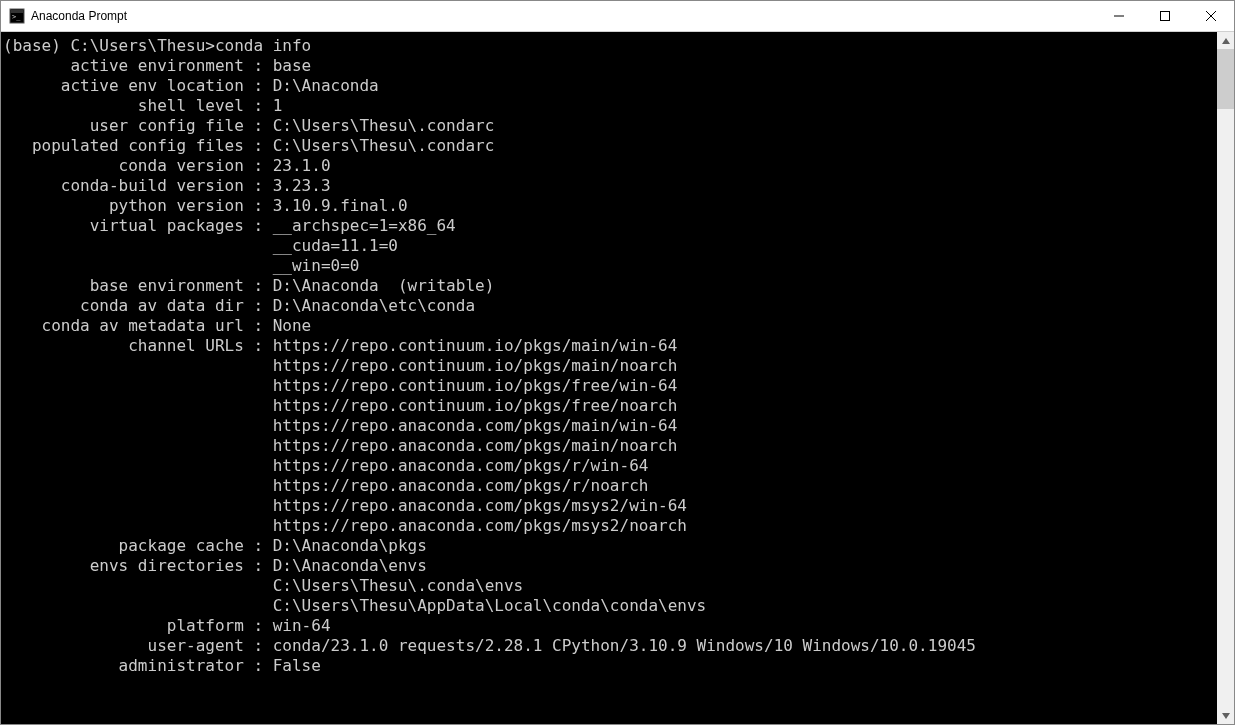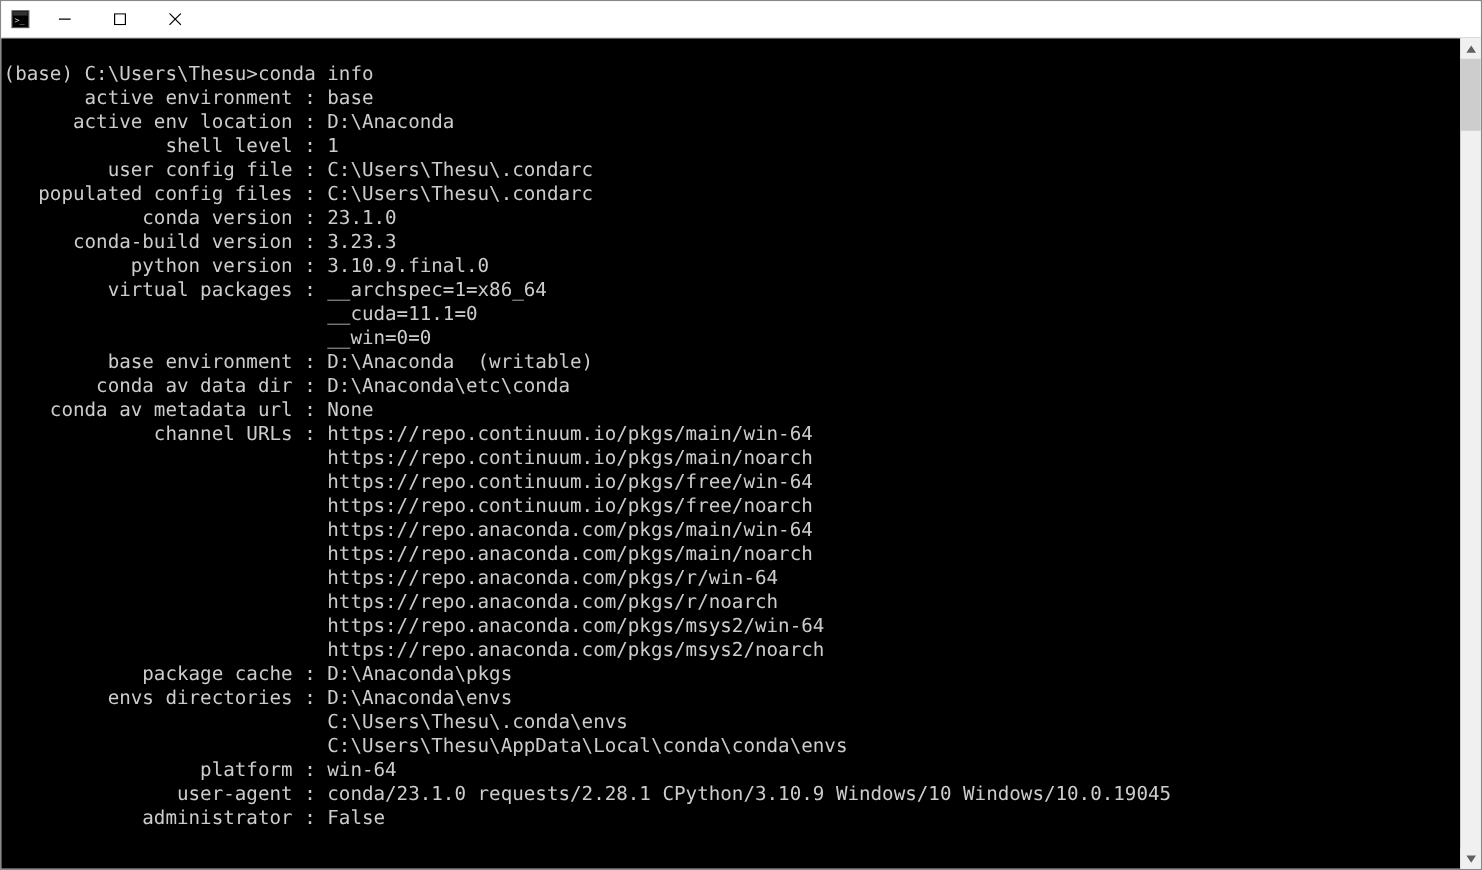--- a/index.html
+++ b/index.html
@@ -53,21 +53,21 @@
       display: flex;
       height: calc(100% - 31px);
     }
     .terminal {
       flex: 1;
       background: #000000;
       color: #cccccc;
       font-family: "NSimSun", "SimSun", "Consolas", monospace;
       font-size: 16px;
       line-height: 20px;
-      padding: 20px 2px 2px 2px;
+      padding: 4px 2px 2px 2px;
       white-space: pre;
       overflow: hidden;
     }
     .scrollbar {
       width: 17px;
       background: #f0f0f0;
       position: relative;
     }
     .scroll-arrow {
       width: 17px;
@@ -97,20 +97,21 @@
 <body>
 
 <div class="titlebar">
   <span class="titlebar-icon">
     <svg viewBox="0 0 16 16">
       <rect x="1" y="1" width="14" height="14" fill="#000" stroke="#555" stroke-width="1"></rect>
       <rect x="2" y="2" width="12" height="3" fill="#333"></rect>
       <text x="3" y="11" font-size="7" fill="#ccc" font-family="monospace">&gt;_</text>
     </svg>
   </span>
+  <span class="titlebar-title">Anaconda Prompt</span>
   <div class="win-controls">
     <div class="win-btn">
       <svg viewBox="0 0 10 10">
           <line x1="0" y1="5" x2="10" y2="5" stroke="#000" stroke-width="1"></line>
         </svg>
     </div>
     <div class="win-btn">
       <svg viewBox="0 0 10 10">
           <rect x="0.5" y="0.5" width="9" height="9" fill="none" stroke="#000" stroke-width="1"></rect>
         </svg>

